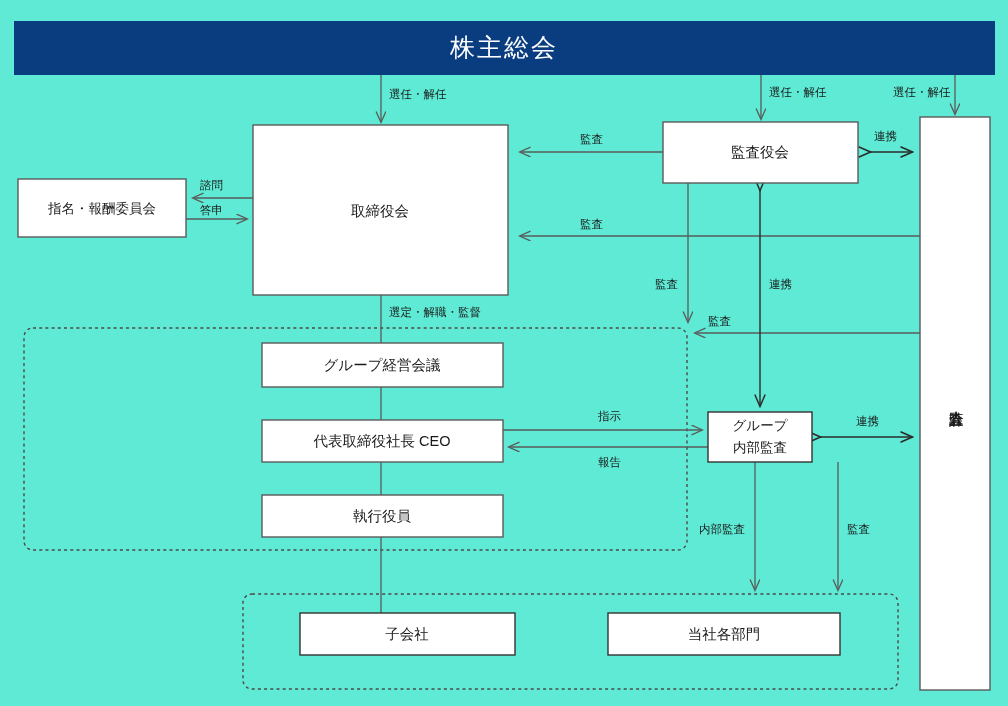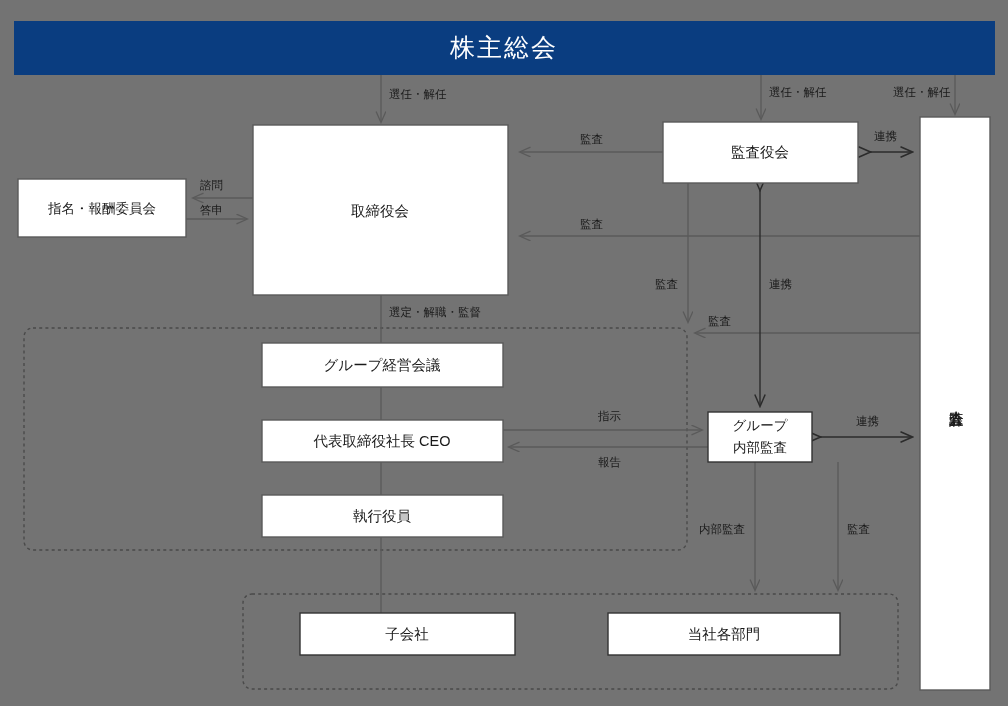--- a/index.html
+++ b/index.html
@@ -1,17 +1,17 @@
 <!DOCTYPE html>
 <html><head>
 <meta charset="utf-8">
 <style>
   html,body{margin:0;padding:0;background:#ffffff;}
   body{font-family:"Liberation Sans","DejaVu Sans",sans-serif;}
-  #stage{position:relative;width:1008px;height:706px;background:#737373;overflow:hidden;}
+  #stage{position:relative;width:1008px;height:706px;background:#5eead4;overflow:hidden;}
   svg{position:absolute;left:0;top:0;width:1008px;height:706px;}
   .boxline{fill:#ffffff;stroke:#5a5a5a;stroke-width:1.4;}
   .boxline-dark{fill:#ffffff;stroke:#333333;stroke-width:1.4;}
   .dashbox{fill:none;stroke:#4a4a4a;stroke-width:1.4;stroke-dasharray:3 3.2;}
   .conn{stroke:#5a5a5a;stroke-width:1.3;fill:none;}
   .conn-dark{stroke:#2b2b2b;stroke-width:1.4;fill:none;}
   .hdr{fill:#0a3d80;}
   .hdr-text{fill:#ffffff;font-size:25px;letter-spacing:2px;}
   .btxt{fill:#1a1a1a;font-size:14.5px;}
   .btxt-sm{fill:#1a1a1a;font-size:13.5px;}

